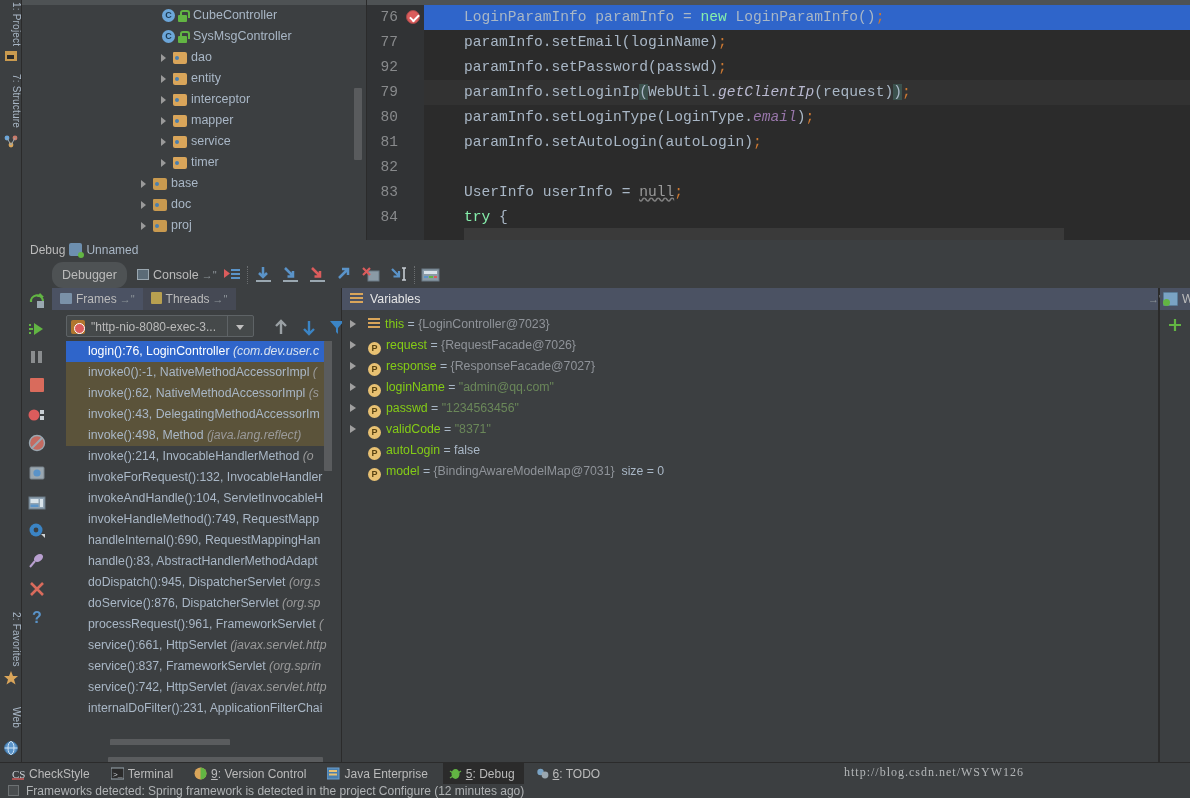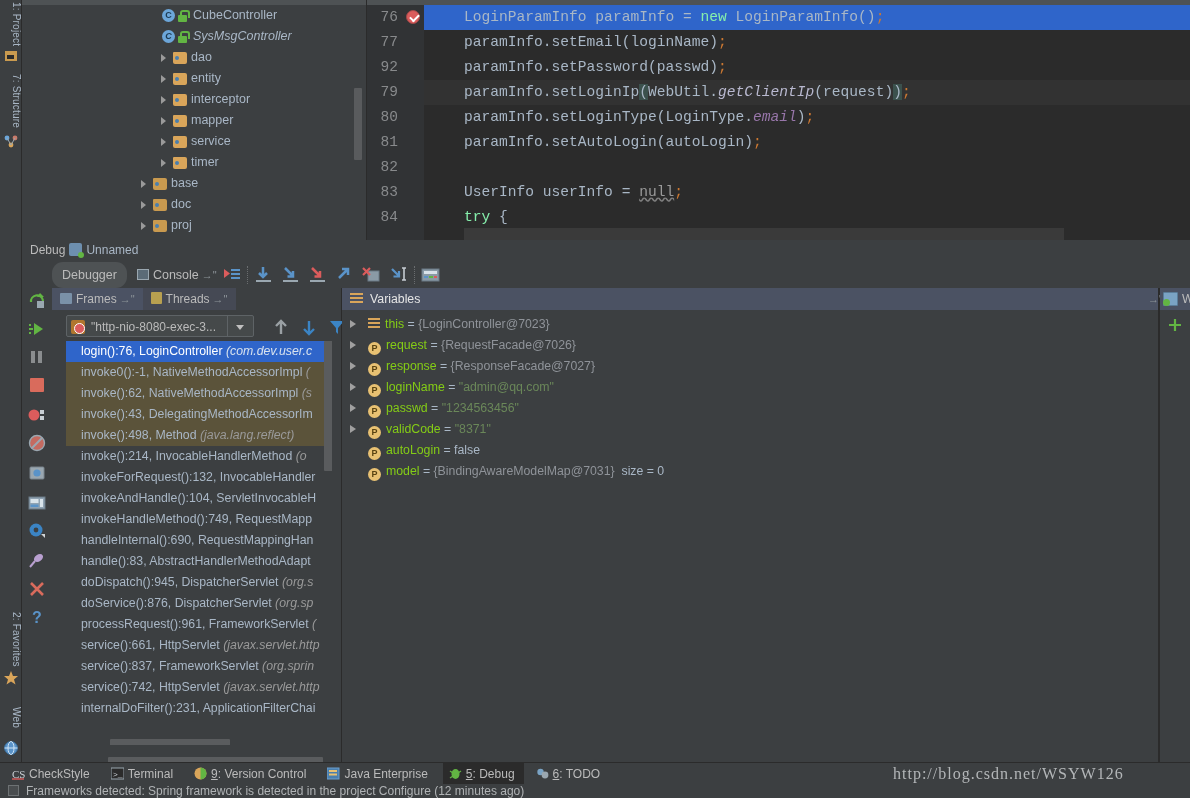--- a/index.html
+++ b/index.html
@@ -118,21 +118,21 @@
     background:#b0762e;}
   .ico-thr::after{content:"";position:absolute;left:3px;top:3px;width:9px;height:9px;
     border-radius:50%;background:#db5c5c;border:1px solid #fff;}
   .threadsel .dd{position:absolute;right:0;top:0;width:26px;height:20px;
     border-left:1px solid #5e6366;}
   .threadsel .dd::after{content:"";position:absolute;left:8px;top:9px;
     border-top:5px solid #c0c0c0;border-left:4px solid transparent;border-right:4px solid transparent;}
   .fnav { position:absolute; left:210px; top:28px; width:105px; height:22px;}
   .flist { position:absolute; left:14px; top:53px; width:266px; height:404px; overflow:hidden;}
   .frow { height:21px; line-height:21px; white-space:nowrap; font-size:12.3px;
-    color:#a9b7c6; padding-left:15px; overflow:hidden; }
+    color:#a9b7c6; padding-left:22px; overflow:hidden; }
   .frow.sel { background:#2f65ca; color:#ffffff; }
   .frow.lib { background:#5b533a; }
   .frow em { color:#9a9a9a; font-style:italic; }
   .frow.sel em { color:#d8e2ee; }
   .fscroll { position:absolute; right:-1px; top:0; width:9px; height:130px;
     background:#5a5c5e; border-radius:1px;}
   .fhscroll { position:absolute; left:44px; bottom:-2px; width:120px; height:8px;
     background:#5a5c5e; border-radius:1px;}
 
   
@@ -180,22 +180,22 @@
   .sbtab u { text-decoration:underline; }
   .sbi { display:inline-block; width:13px;height:13px; vertical-align:-2px; margin-right:4px;}
   .hscroll-top{position:absolute;left:108px;top:757px;width:215px;height:7px;
     background:#5a5c5e;border-radius:1px;}
   .botbar { position:absolute; left:0; top:784px; width:1190px; height:14px;
     background:#3c3f41; }
   .botbar .chk{ position:absolute; left:8px; top:1px; width:11px;height:11px;
     border:1px solid #6e7274; background:#4a4d4f;}
   .botbar .msg{ position:absolute; left:26px; top:0; line-height:14px; font-size:12px;
     color:#b0b3b5; white-space:nowrap;}
-  .wm { position:absolute; left:893px; top:765px; font-family:"Liberation Serif", serif;
-    font-size:16px; color:#b3b6b8; letter-spacing:1px; white-space:nowrap;}
+  .wm { position:absolute; left:844px; top:765px; font-family:"Liberation Serif", serif;
+    font-size:12px; color:#b3b6b8; letter-spacing:1px; white-space:nowrap;}
   .wm2 { position:absolute; left:1152px; top:783px; font-size:12px; color:#7fa8d8;}
 </style>
 </head>
 <body>
 
 <div class="app">
 
   <div class="rail">
     <div class="vtab" style="top:0;">1: Project</div>
     <div class="ricon" style="top:48px;">
@@ -228,21 +228,21 @@
         </svg>
     </div>
   </div>
 
   <div class="tree">
     <div class="tree-top"></div>
     <div style="padding-top:5px;">
       <div class="trow" style="padding-left:140px;">
         <span class="ico-class">C</span><span class="ico-lock"></span><span>CubeController</span>
       </div>
-      <div class="trow" style="padding-left:140px;font-style:italic;">
+      <div class="trow" style="padding-left:140px;">
         <span class="ico-class">C</span><span class="ico-lock"></span><span>SysMsgController</span>
       </div>
       <div class="trow" style="padding-left:138px;">
         <span class="arrow"></span><span class="ico-folder"></span><span>dao</span>
       </div>
       <div class="trow" style="padding-left:138px;">
         <span class="arrow"></span><span class="ico-folder"></span><span>entity</span>
       </div>
       <div class="trow" style="padding-left:138px;">
         <span class="arrow"></span><span class="ico-folder"></span><span>interceptor</span>

